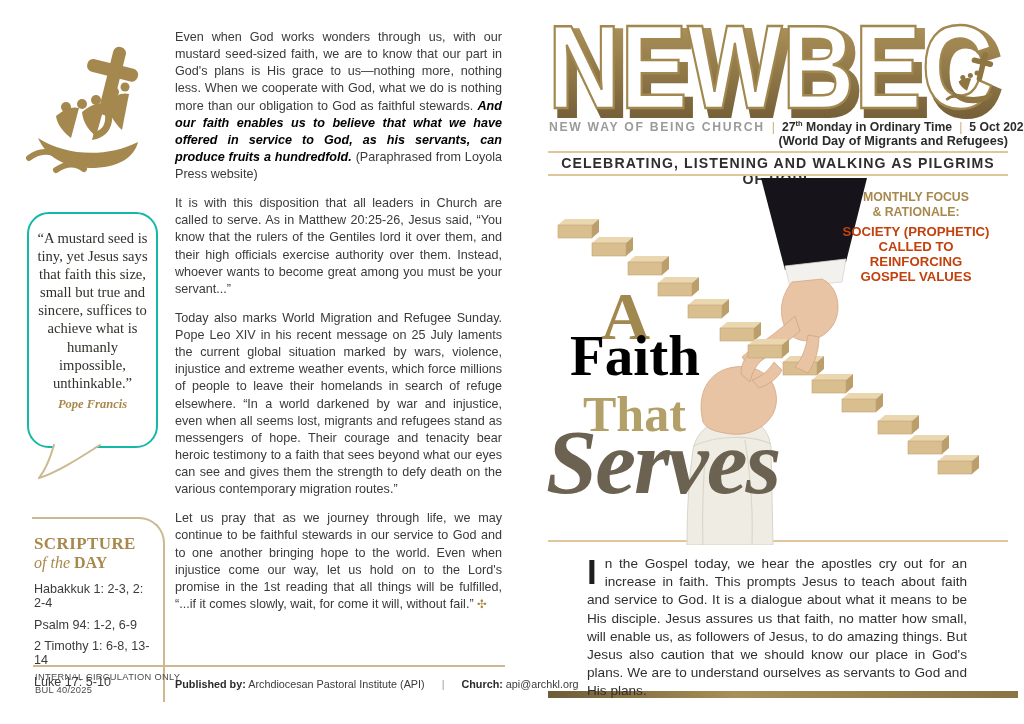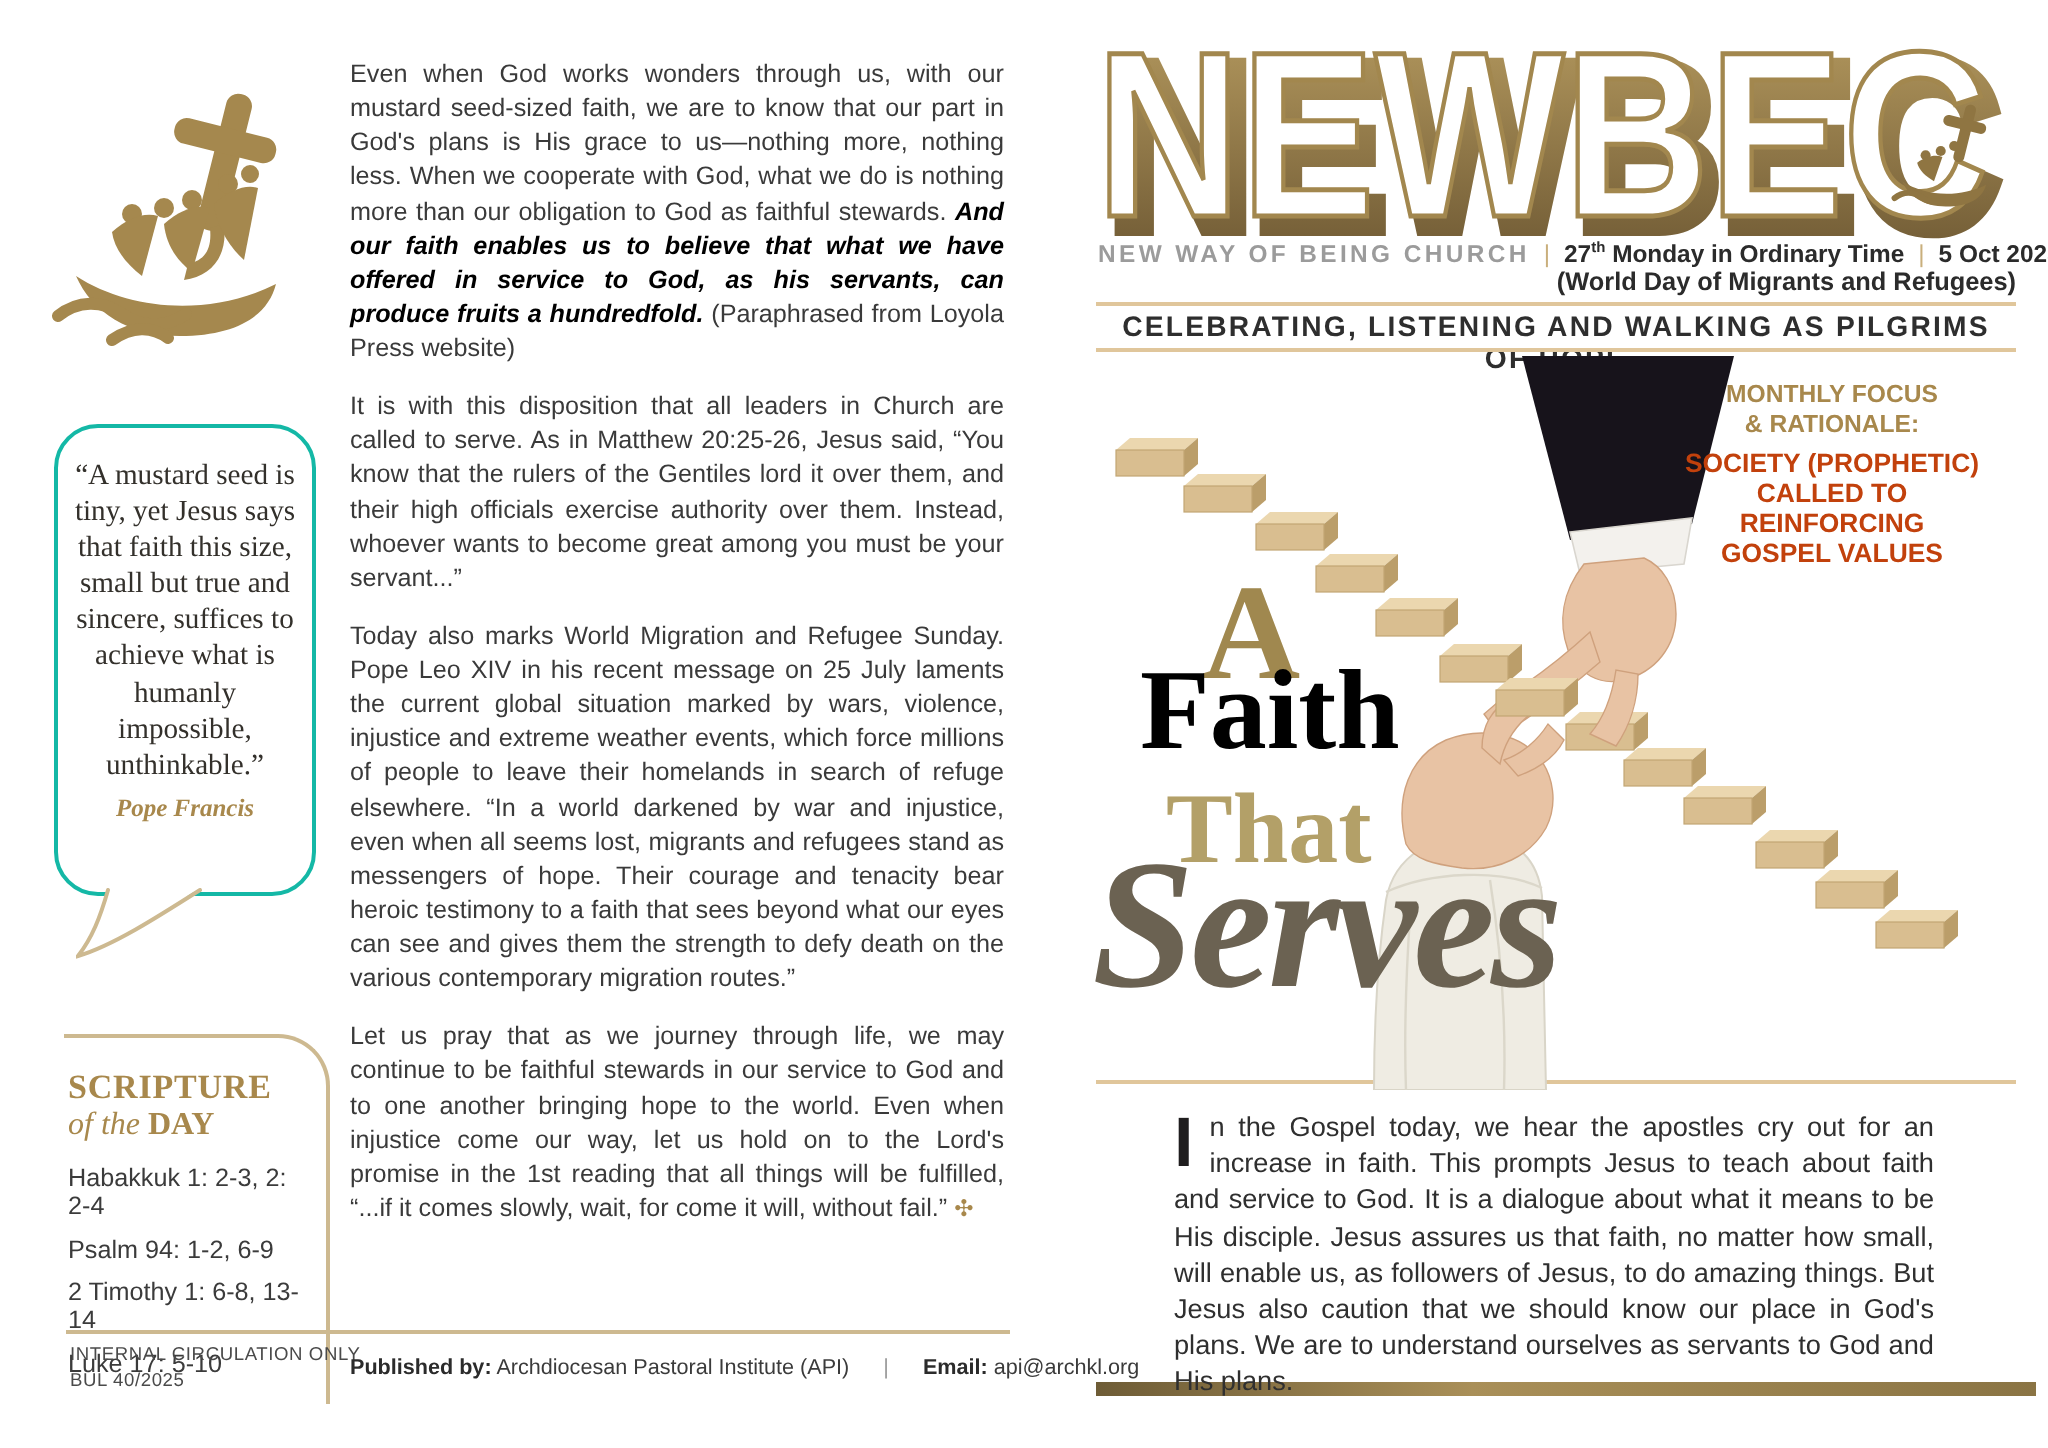--- a/index.html
+++ b/index.html
@@ -175,21 +175,21 @@
 
     <div id="footer-line" class="abs"></div>
     <div id="footer-left" class="abs">
       <div>INTERNAL CIRCULATION ONLY</div>
       <div>BUL 40/2025</div>
     </div>
     <div id="footer-right" class="abs">
       <span class="lbl">Published by:</span>
       <span>Archdiocesan Pastoral Institute (API)</span>
       <span class="sep">|</span>
-      <span class="lbl">Email:</span>
+      <span class="lbl">Church:</span>
       <span>api@archkl.org</span>
     </div>
   </div>
 
   <div class="page">
 
     <svg id="masthead-svg" class="abs" viewBox="0 0 460 102">
       <defs>
         <linearGradient id="mg" x1="0" y1="0" x2="0" y2="1">
           <stop offset="0" stop-color="#B59A5F"></stop>

